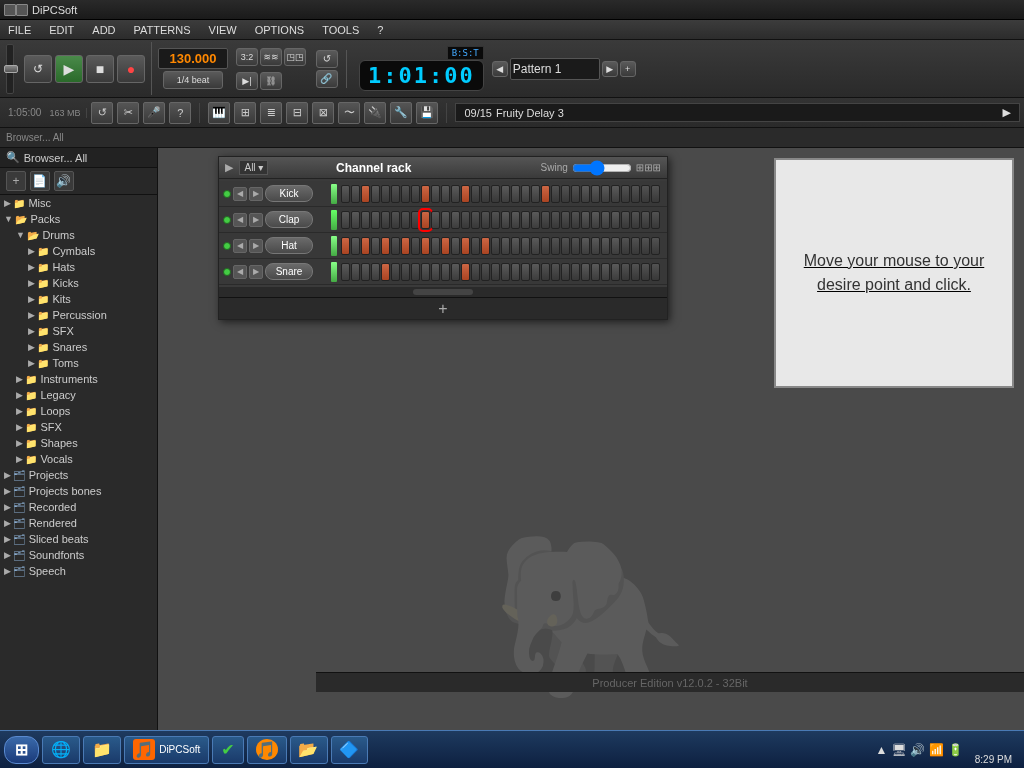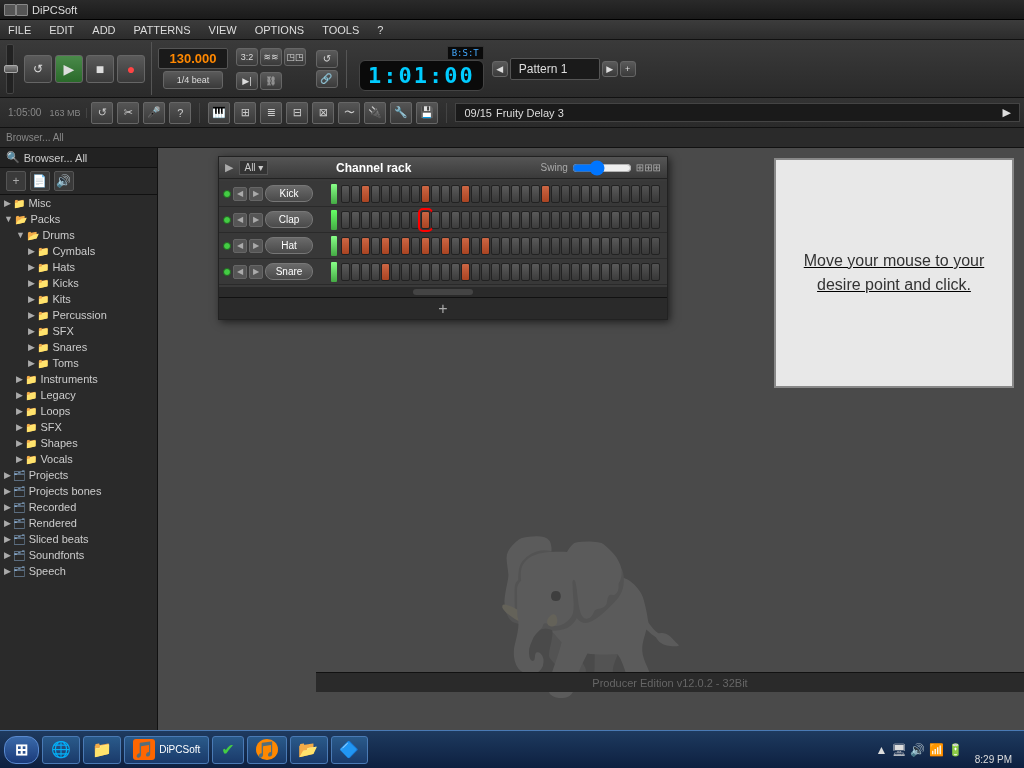--- a/index.html
+++ b/index.html
@@ -107,21 +107,21 @@
       border-radius: 6px;
       font-family: monospace;
       letter-spacing: 2px;
     }
 
     .pattern-display {
       background: #1a1a1a;
       border: 1px solid #555;
       color: #ddd;
       font-size: 12px;
-      padding: 3px 8px;
+      padding: 3px 2px;
       border-radius: 2px;
       min-width: 90px;
     }
 
     
     #toolbar2 {
       background: linear-gradient(to bottom, #333, #2a2a2a);
       height: 30px;
       display: flex;
       align-items: center;

